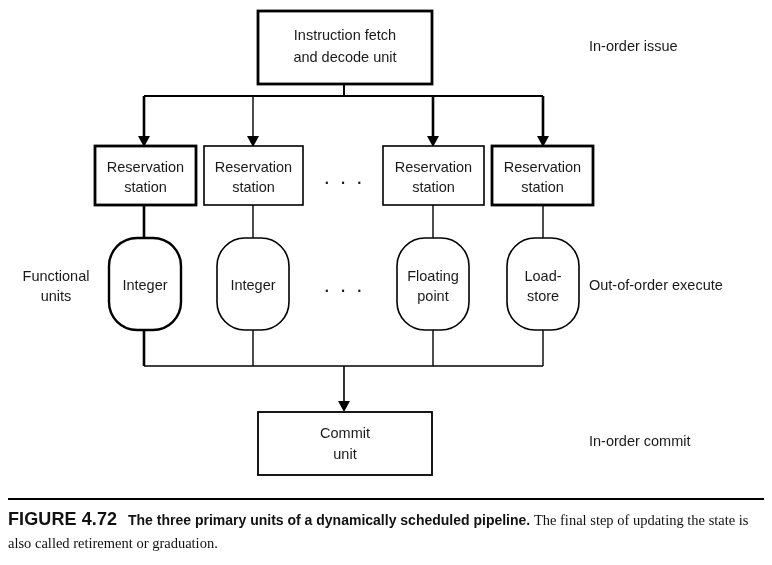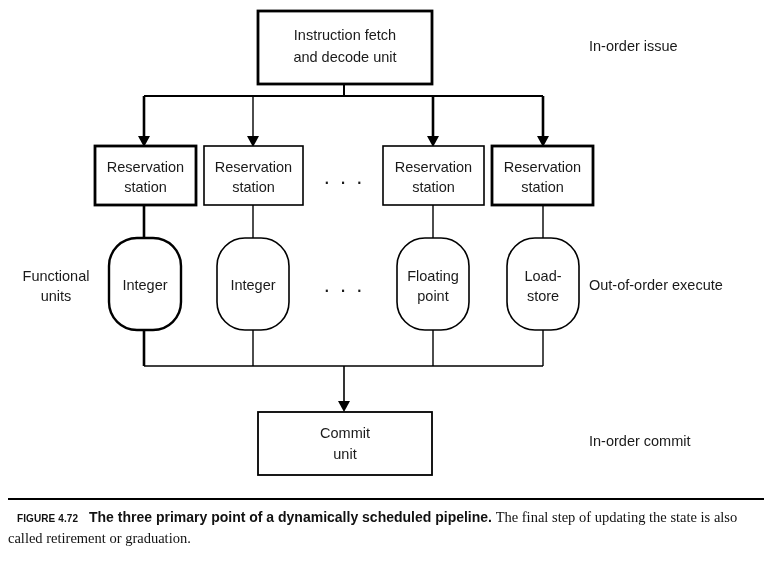--- a/index.html
+++ b/index.html
@@ -48,23 +48,22 @@
   .caption-text {
     font-family: "Liberation Serif", serif;
     font-size: 14.5px;
     line-height: 1.42;
     color: #111111;
     text-align: left;
   }
   .caption-head {
     font-family: "Liberation Sans", sans-serif;
     font-weight: bold;
-    font-size: 10px;
+    font-size: 18px;
     letter-spacing: 0.1px;
-    margin-left: 9px;
   }
   .caption-title {
     font-family: "Liberation Sans", sans-serif;
     font-weight: bold;
     font-size: 14px;
   }
   .caption-body {
     font-family: "Liberation Serif", serif;
   }
 </style>
@@ -183,17 +182,17 @@
     <text class="side-label" x="589" y="51">In-order issue</text>
 
     <text class="side-label" x="589" y="290">Out-of-order execute</text>
 
     <text class="side-label" x="589" y="446">In-order commit</text>
   </svg>
 
   <div class="caption-area">
     <div class="caption-rule"></div>
     <div class="caption-text">
-      <span class="caption-head">FIGURE 4.72</span><span>&nbsp;&nbsp;&nbsp;</span><span class="caption-title">The three primary point of a dynamically scheduled pipeline.</span><span>&nbsp;</span><span class="caption-body">The final step of updating the state is also called retirement or graduation.</span>
+      <span class="caption-head">FIGURE 4.72</span><span>&nbsp;&nbsp;&nbsp;</span><span class="caption-title">The three primary units of a dynamically scheduled pipeline.</span><span>&nbsp;</span><span class="caption-body">The final step of updating the state is also called retirement or graduation.</span>
     </div>
   </div>
 
 </div>
 
 </body></html>

